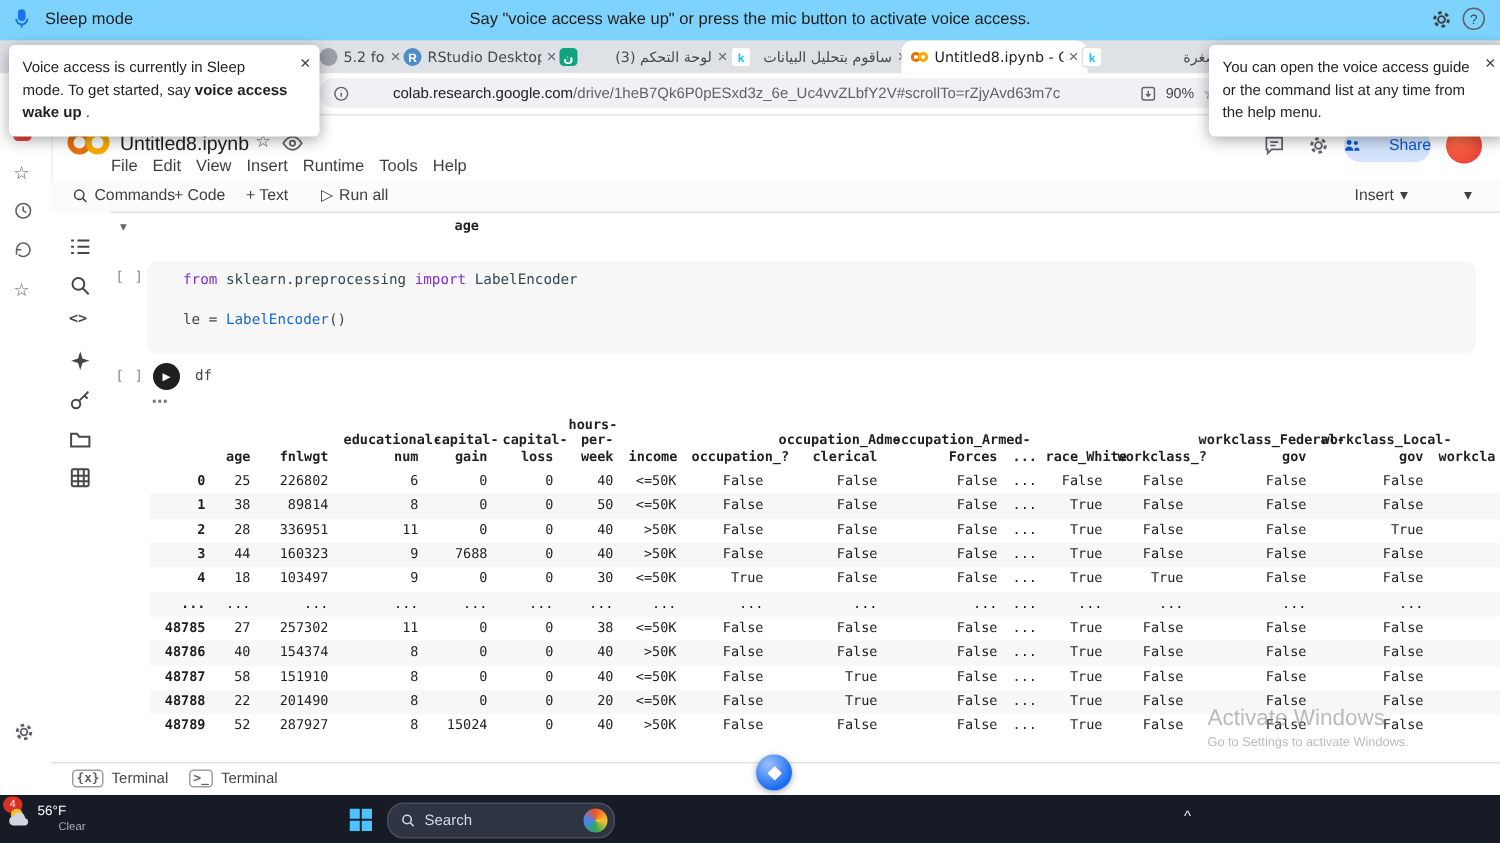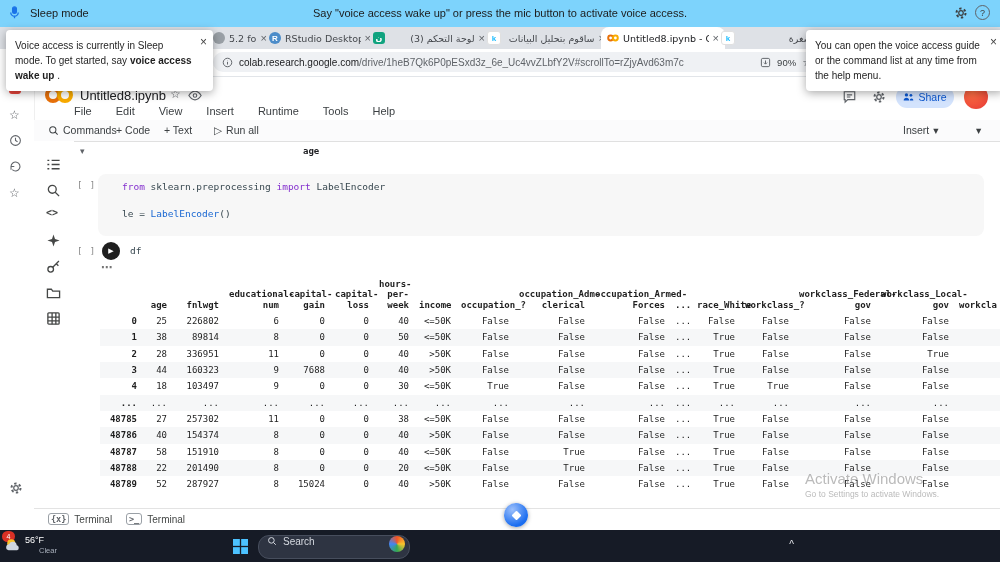--- a/index.html
+++ b/index.html
@@ -22,35 +22,35 @@
   .fav{width:12px;height:12px;border-radius:3px;display:flex;align-items:center;justify-content:center;
        font-size:8px;font-weight:bold;color:#fff;flex:0 0 auto;}
   .tab-label{white-space:nowrap;overflow:hidden;flex:1;font-family:"DejaVu Sans",sans-serif;}
   .tab-x{font-size:11px;color:#5f6368;flex:0 0 auto;}
 
   
   .addrbar{left:0;top:49px;width:1000px;height:27px;background:#fff;border-bottom:1px solid #e2e5e9;}
   .urlfield{position:absolute;left:213px;top:3px;width:590px;height:20px;background:#eff1f4;border-radius:10px;
             display:flex;align-items:center;padding:0 9px;gap:6px;}
   .url{font-size:10px;white-space:nowrap;overflow:hidden;flex:1;}
-  .url-domain{color:#202124;}
+  .url-domain{color:#202124;margin-left:23px;}
   .url-path{color:#5f6368;}
   .zoom-chip{font-size:9.5px;color:#3c4043;}
   .addr-ic{color:#5f6368;}
 
   
   .rail{left:0;top:76px;width:34px;height:434px;background:#fff;border-right:1px solid #efefef;}
   .rail-ic{position:absolute;left:9px;color:#5f6368;}
 
   
   .doc-title{left:80px;top:88px;font-size:13px;color:#202124;}
   .hdr-ic{color:#5f6368;}
-  .menus{left:74px;top:105px;display:flex;gap:24px;font-size:11px;color:#3c4043;}
+  .menus{left:74px;top:105px;display:flex;gap:10px;font-size:11px;color:#3c4043;}
   .share-btn{left:896px;top:86px;width:58px;height:22px;background:#d3e3fd;border-radius:11px;
-             display:flex;align-items:center;justify-content:center;gap:4px;color:#0b57d0;font-size:10.5px;}
+             display:flex;align-items:center;justify-content:space-between;gap:4px;color:#0b57d0;font-size:10.5px;}
   .avatar{left:964px;top:85px;width:24px;height:24px;border-radius:50%;
           background:radial-gradient(circle at 35% 30%,#ff7043,#e53935);}
 
   
   .toolbar{left:34px;top:120px;width:966px;height:21px;background:#fbfbfc;border-bottom:1px solid #e0e0e0;}
   .tbar-item{position:absolute;top:4px;display:flex;align-items:center;gap:4px;font-size:10.5px;color:#3c4043;white-space:nowrap;}
 
   
   .cside{left:34px;top:141px;width:40px;height:367px;background:#fff;}
   .cside-ic{position:absolute;left:12px;color:#454746;}
@@ -99,21 +99,21 @@
        font-size:10px;color:#1f1f1f;padding:8px 20px 8px 9px;line-height:1.5;z-index:20;}
   .pop-x{position:absolute;top:3px;right:6px;font-size:12px;color:#444;}
 
   
   .taskbar{left:0;top:530px;width:1000px;height:32px;background:#161b26;z-index:30;}
   .badge4{position:absolute;left:2px;top:1px;min-width:11px;height:11px;border-radius:6px;background:#d93025;
           color:#fff;font-size:7px;display:flex;align-items:center;justify-content:center;padding:0 1px;}
   .temp{position:absolute;left:25px;top:5px;font-size:9px;color:#fff;}
   .cond{position:absolute;left:25px;top:16px;font-size:7.5px;color:#aab1bd;margin-left:14px;}
   .searchpill{position:absolute;left:258px;top:5px;width:138px;height:22px;border-radius:11px;background:#2e3442;
-              border:1px solid #474e5d;display:flex;align-items:flex-start;padding:0 4px 0 8px;gap:6px;}
+              border:1px solid #474e5d;display:flex;align-items:center;padding:0 4px 0 8px;gap:6px;}
   .search-txt{font-size:10px;color:#d6dae1;flex:1;}
   .search-orb{width:16px;height:16px;border-radius:50%;
               background:conic-gradient(#f35325,#f8c32c,#34a853,#4285f4,#f35325);}
   .tray-ic{position:absolute;top:539px;color:#e8eaee;}
 </style>
 </head>
 <body>
 
 <div class="screen">
 

